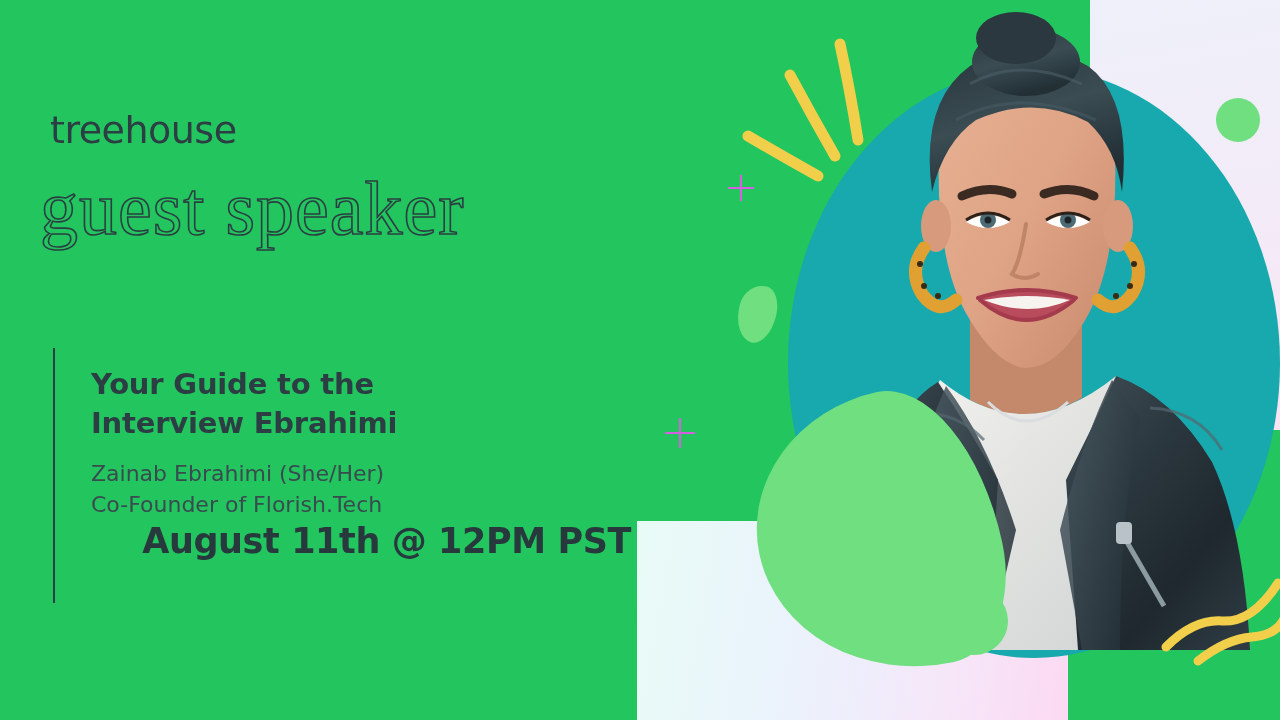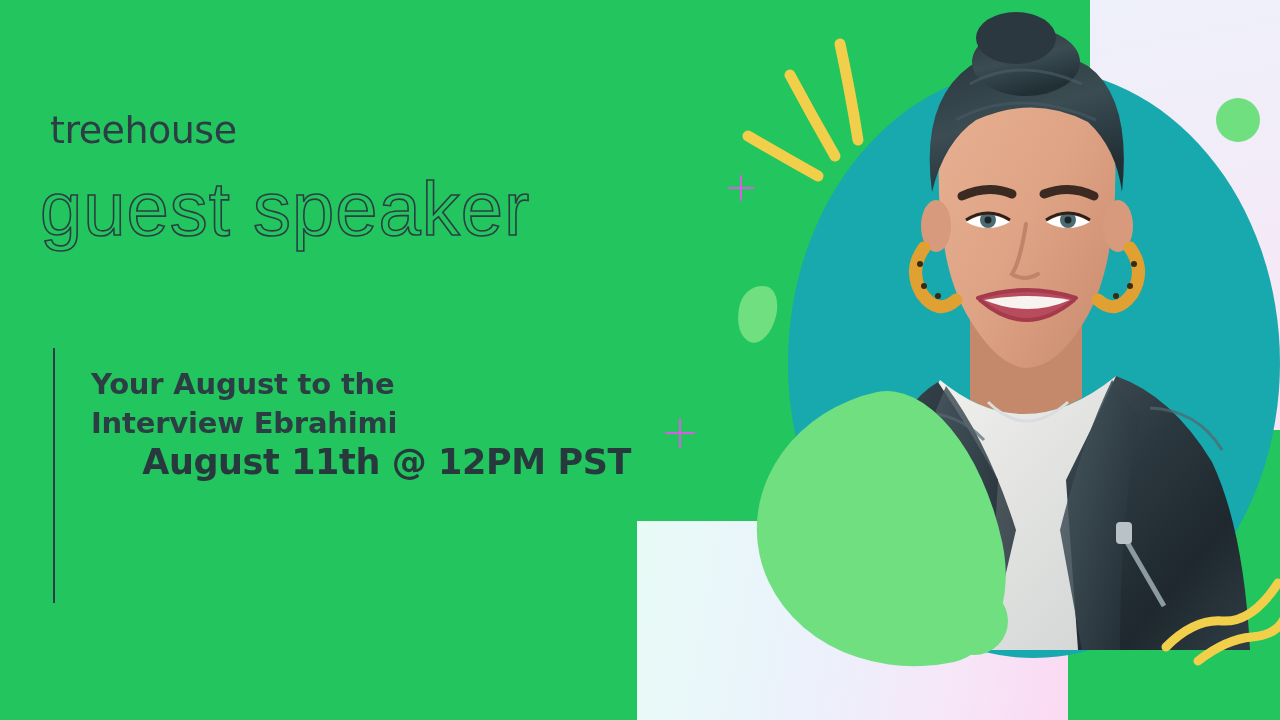--- a/index.html
+++ b/index.html
@@ -66,21 +66,21 @@
 
   
   .brand{
     position:absolute;left:50px;top:108px;
     font-family:"DejaVu Sans",sans-serif;
     font-size:38px;font-weight:500;letter-spacing:-0.5px;
     color:#2c3e43;
   }
   .headline{
     position:absolute;left:40px;top:165px;
-    font-family:Liberation Sans, sans-serif;
+    font-family:Liberation Serif, serif;
     font-size:76px;font-weight:400;letter-spacing:1px;
     color:transparent;
     -webkit-text-stroke:1.6px #2c3e43;
     white-space:nowrap;
   }
   .series-row{
     position:absolute;left:308px;top:252px;width:320px;height:48px;
   }
   .series-rule{
     position:absolute;left:0;top:24px;width:175px;height:2px;background:#2c3e43;
@@ -240,19 +240,23 @@
 
   <div class="brand">treehouse</div>
 
   <div class="headline">guest speaker</div>
 
 
   <div class="vrule"></div>
 
   <div class="block">
     <div class="talk-title">
-      <div>Your August to the</div>
+      <div>Your Guide to the</div>
       <div>Interview Ebrahimi</div>
     </div>
+    <div class="speaker">
+      <div>Zainab Ebrahimi (She/Her)</div>
+      <div>Co-Founder of Florish.Tech</div>
+    </div>
     <div class="datetime">August 11th @ 12PM PST</div>
   </div>
 
 </div>
 
 </body></html>

